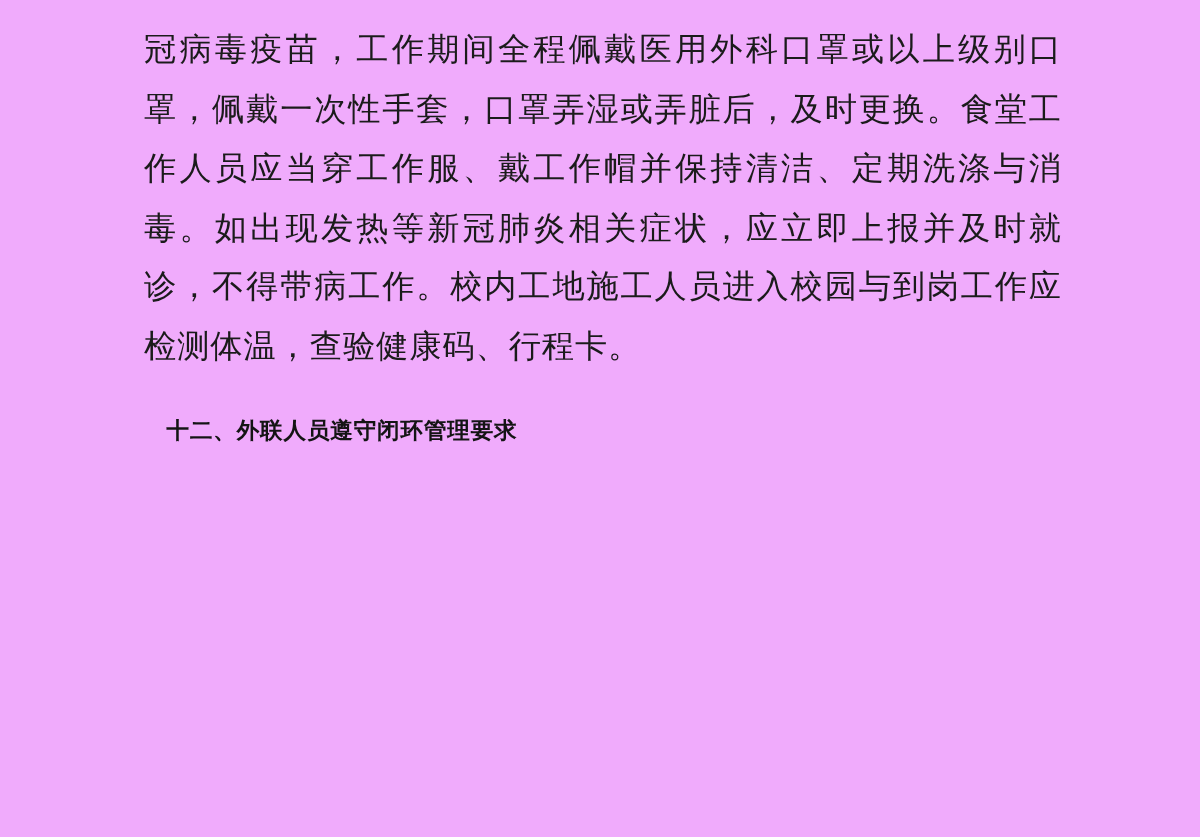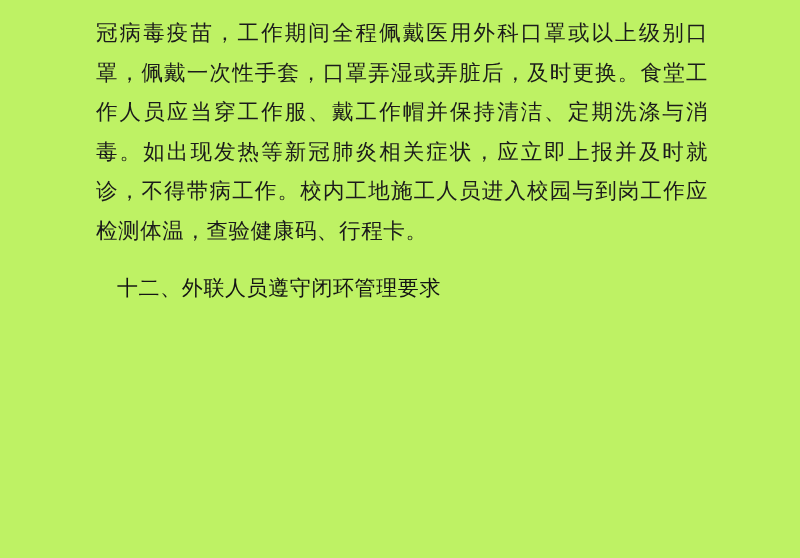--- a/index.html
+++ b/index.html
@@ -10,21 +10,21 @@
     width: 800px;
     height: 558px;
     background: #fdfdfb;
     font-family: "Liberation Serif", "DejaVu Serif", serif;
     overflow: hidden;
   }
   .page {
     position: relative;
     width: 800px;
     height: 558px;
-    background: #bef264;
+    background: #f0abfc;
     box-sizing: border-box;
     padding: 14px 92px 0 96px;
   }
   .doc-body {
     color: #1b1b1b;
     font-size: 21.5px;
     line-height: 39.5px;
     letter-spacing: 0.6px;
     text-align: justify;
     text-justify: inter-ideograph;
@@ -33,23 +33,23 @@
     margin: 0;
     text-indent: 2em;
     text-align: justify;
     text-justify: inter-ideograph;
   }
   .para.no-indent {
     text-indent: 0;
   }
   .heading {
     margin: 0;
-    font-size: 21px;
+    font-size: 15px;
     line-height: 39.5px;
-    font-weight: normal;
+    font-weight: bold;
     text-indent: 1em;
     letter-spacing: 0.6px;
     color: #141414;
   }
   .spacer-sm {
     height: 18px;
   }
   .spacer-xs {
     height: 8px;
   }

